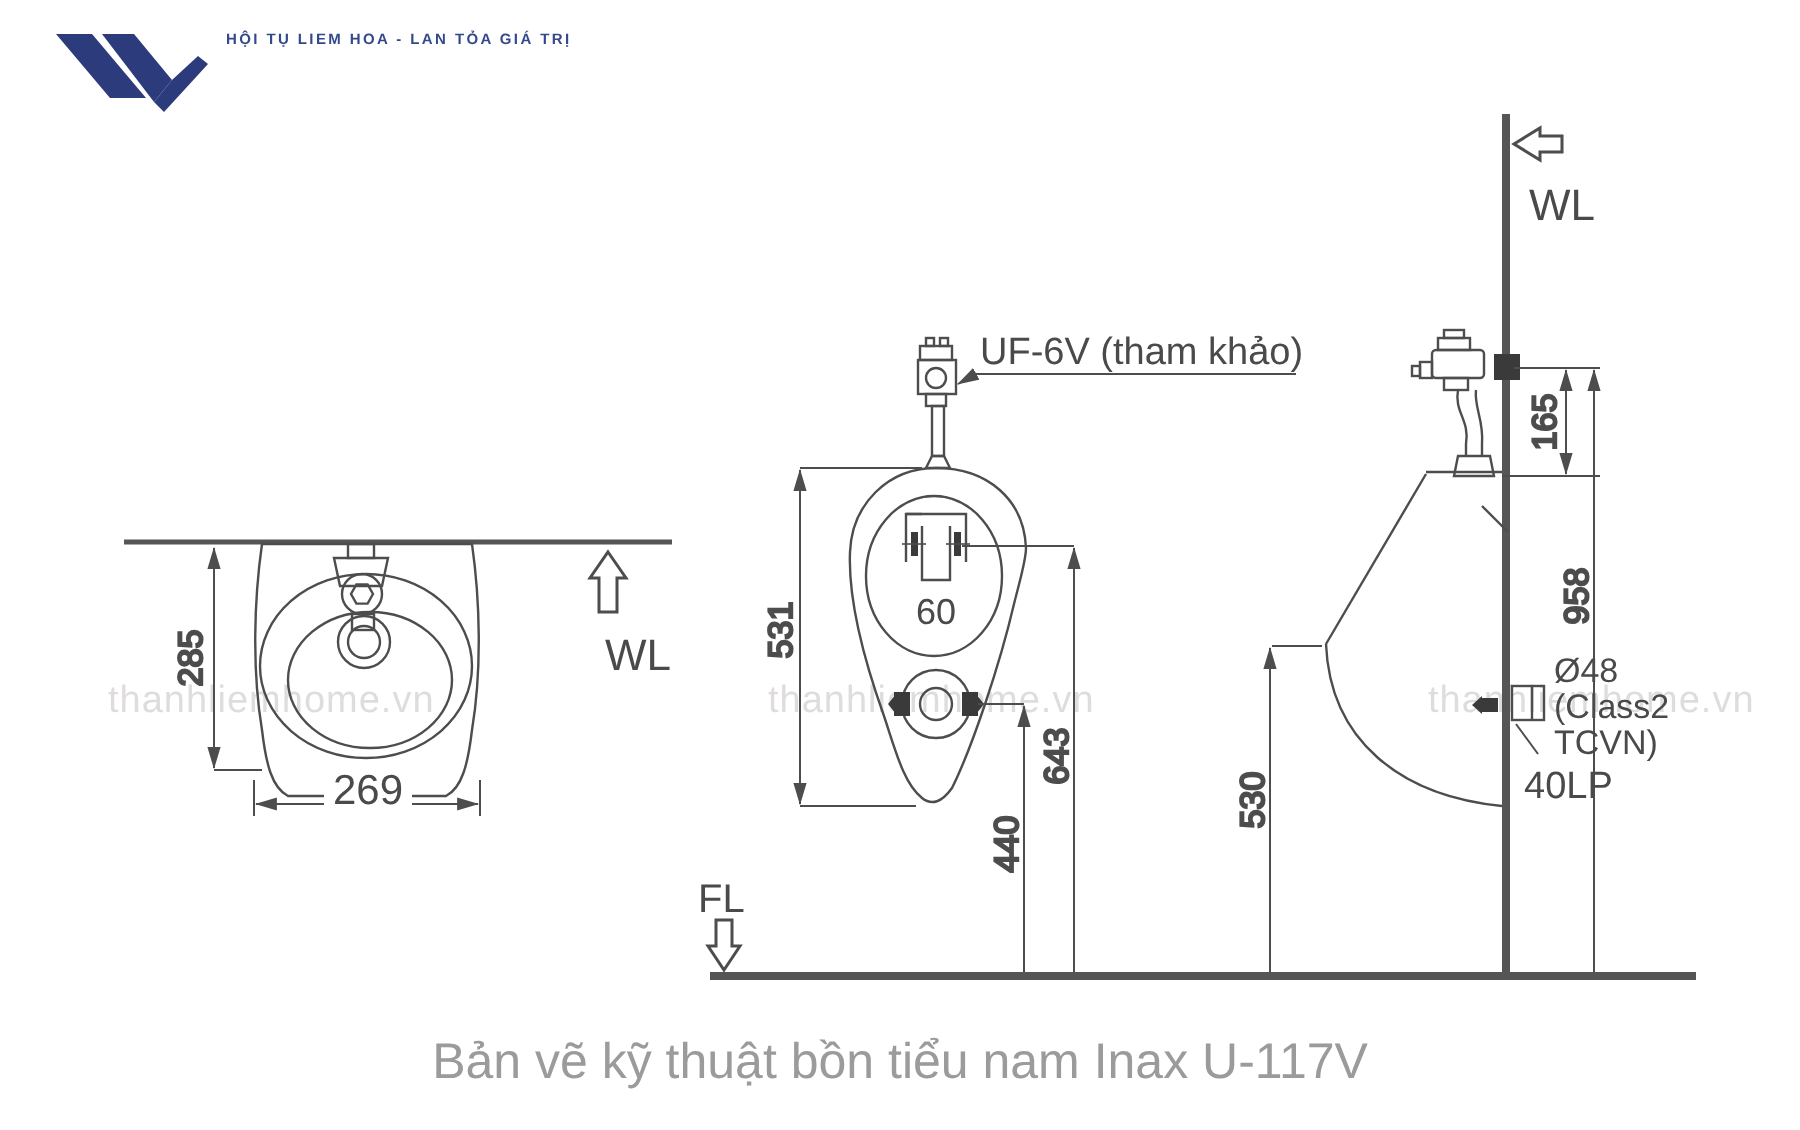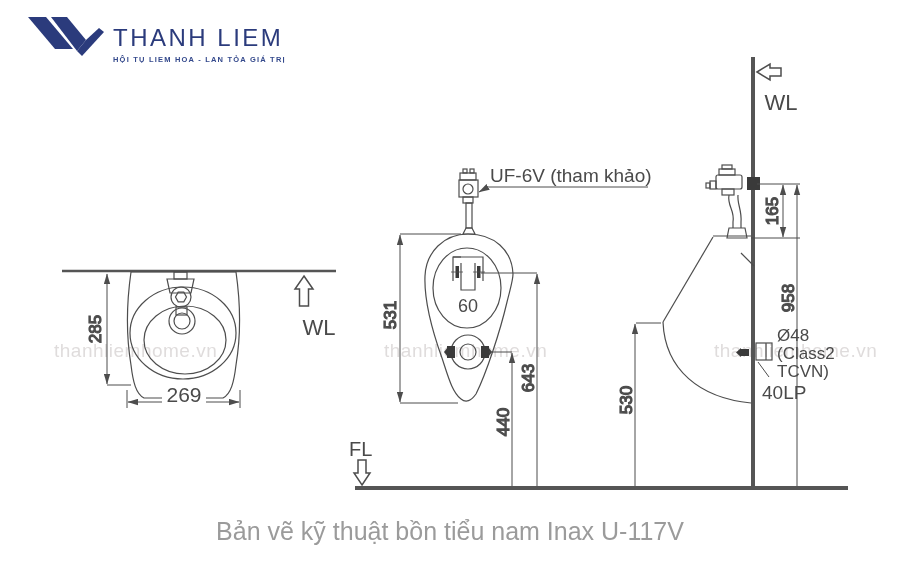--- a/index.html
+++ b/index.html
@@ -23,21 +23,20 @@
 
   <div class="logo">
     <svg class="logo-mark" width="85" height="50" viewBox="24 14 85 50">
       <g fill="#2b3b7c">
         <polygon points="28,19 46,19 73,51 55,51"></polygon>
         <polygon points="51,19 67,19 86,42 77,53"></polygon>
         <polygon points="77,53 86,42 99,30 104,34 82,58"></polygon>
       </g>
     </svg>
     <div class="logo-text">
-      <div class="brand">THANH LIEM</div>
       <div class="tagline">HỘI TỤ LIEM HOA - LAN TỎA GIÁ TRỊ</div>
     </div>
   </div>
 
   <div class="watermark wm1">thanhliemhome.vn</div>
   <div class="watermark wm2">thanhliemhome.vn</div>
   <div class="watermark wm3">thanhliemhome.vn</div>
 
   <svg class="drawing" width="900" height="565" viewBox="0 0 900 565">
     <defs>

